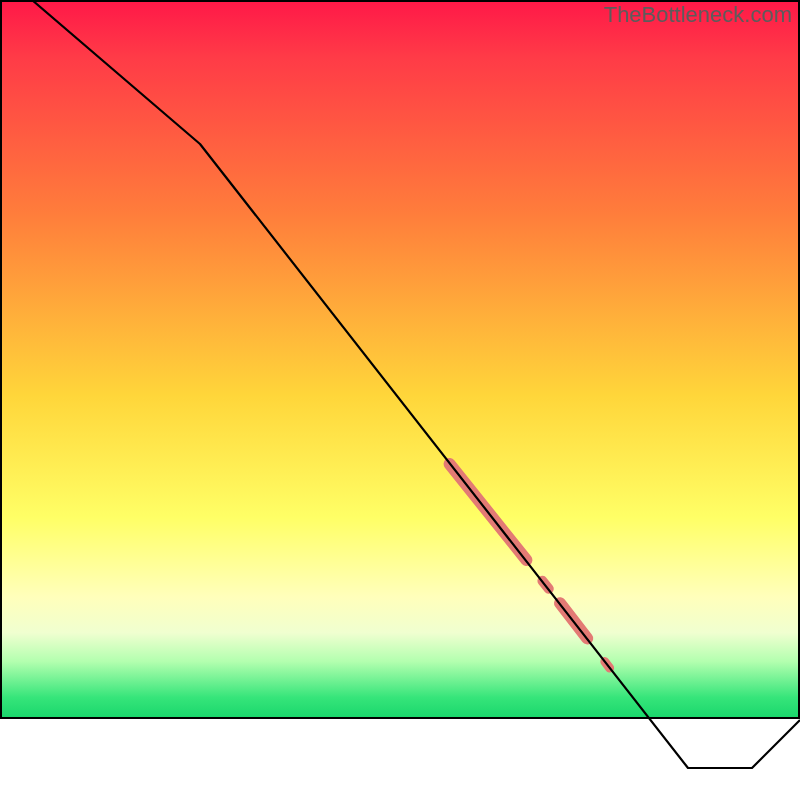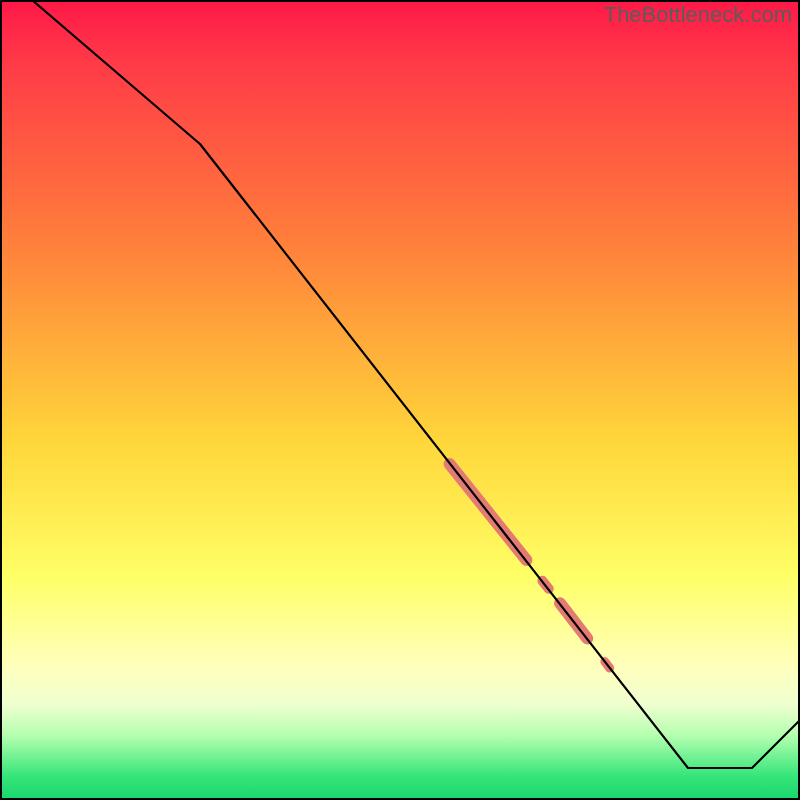--- a/index.html
+++ b/index.html
@@ -7,21 +7,21 @@
     padding: 0;
     width: 800px;
     height: 800px;
     overflow: hidden;
     background: #ffffff;
     font-family: Arial, Helvetica, sans-serif;
   }
   .chart-wrap {
     position: relative;
     width: 800px;
-    height: 800px;
+    height: 719px;
   }
   .gradient-bg {
     position: absolute;
     inset: 0;
     
     background: linear-gradient(
       to bottom,
       #ff1848 0%,
       #ff3b47 8%,
       #ff7e3b 30%,

